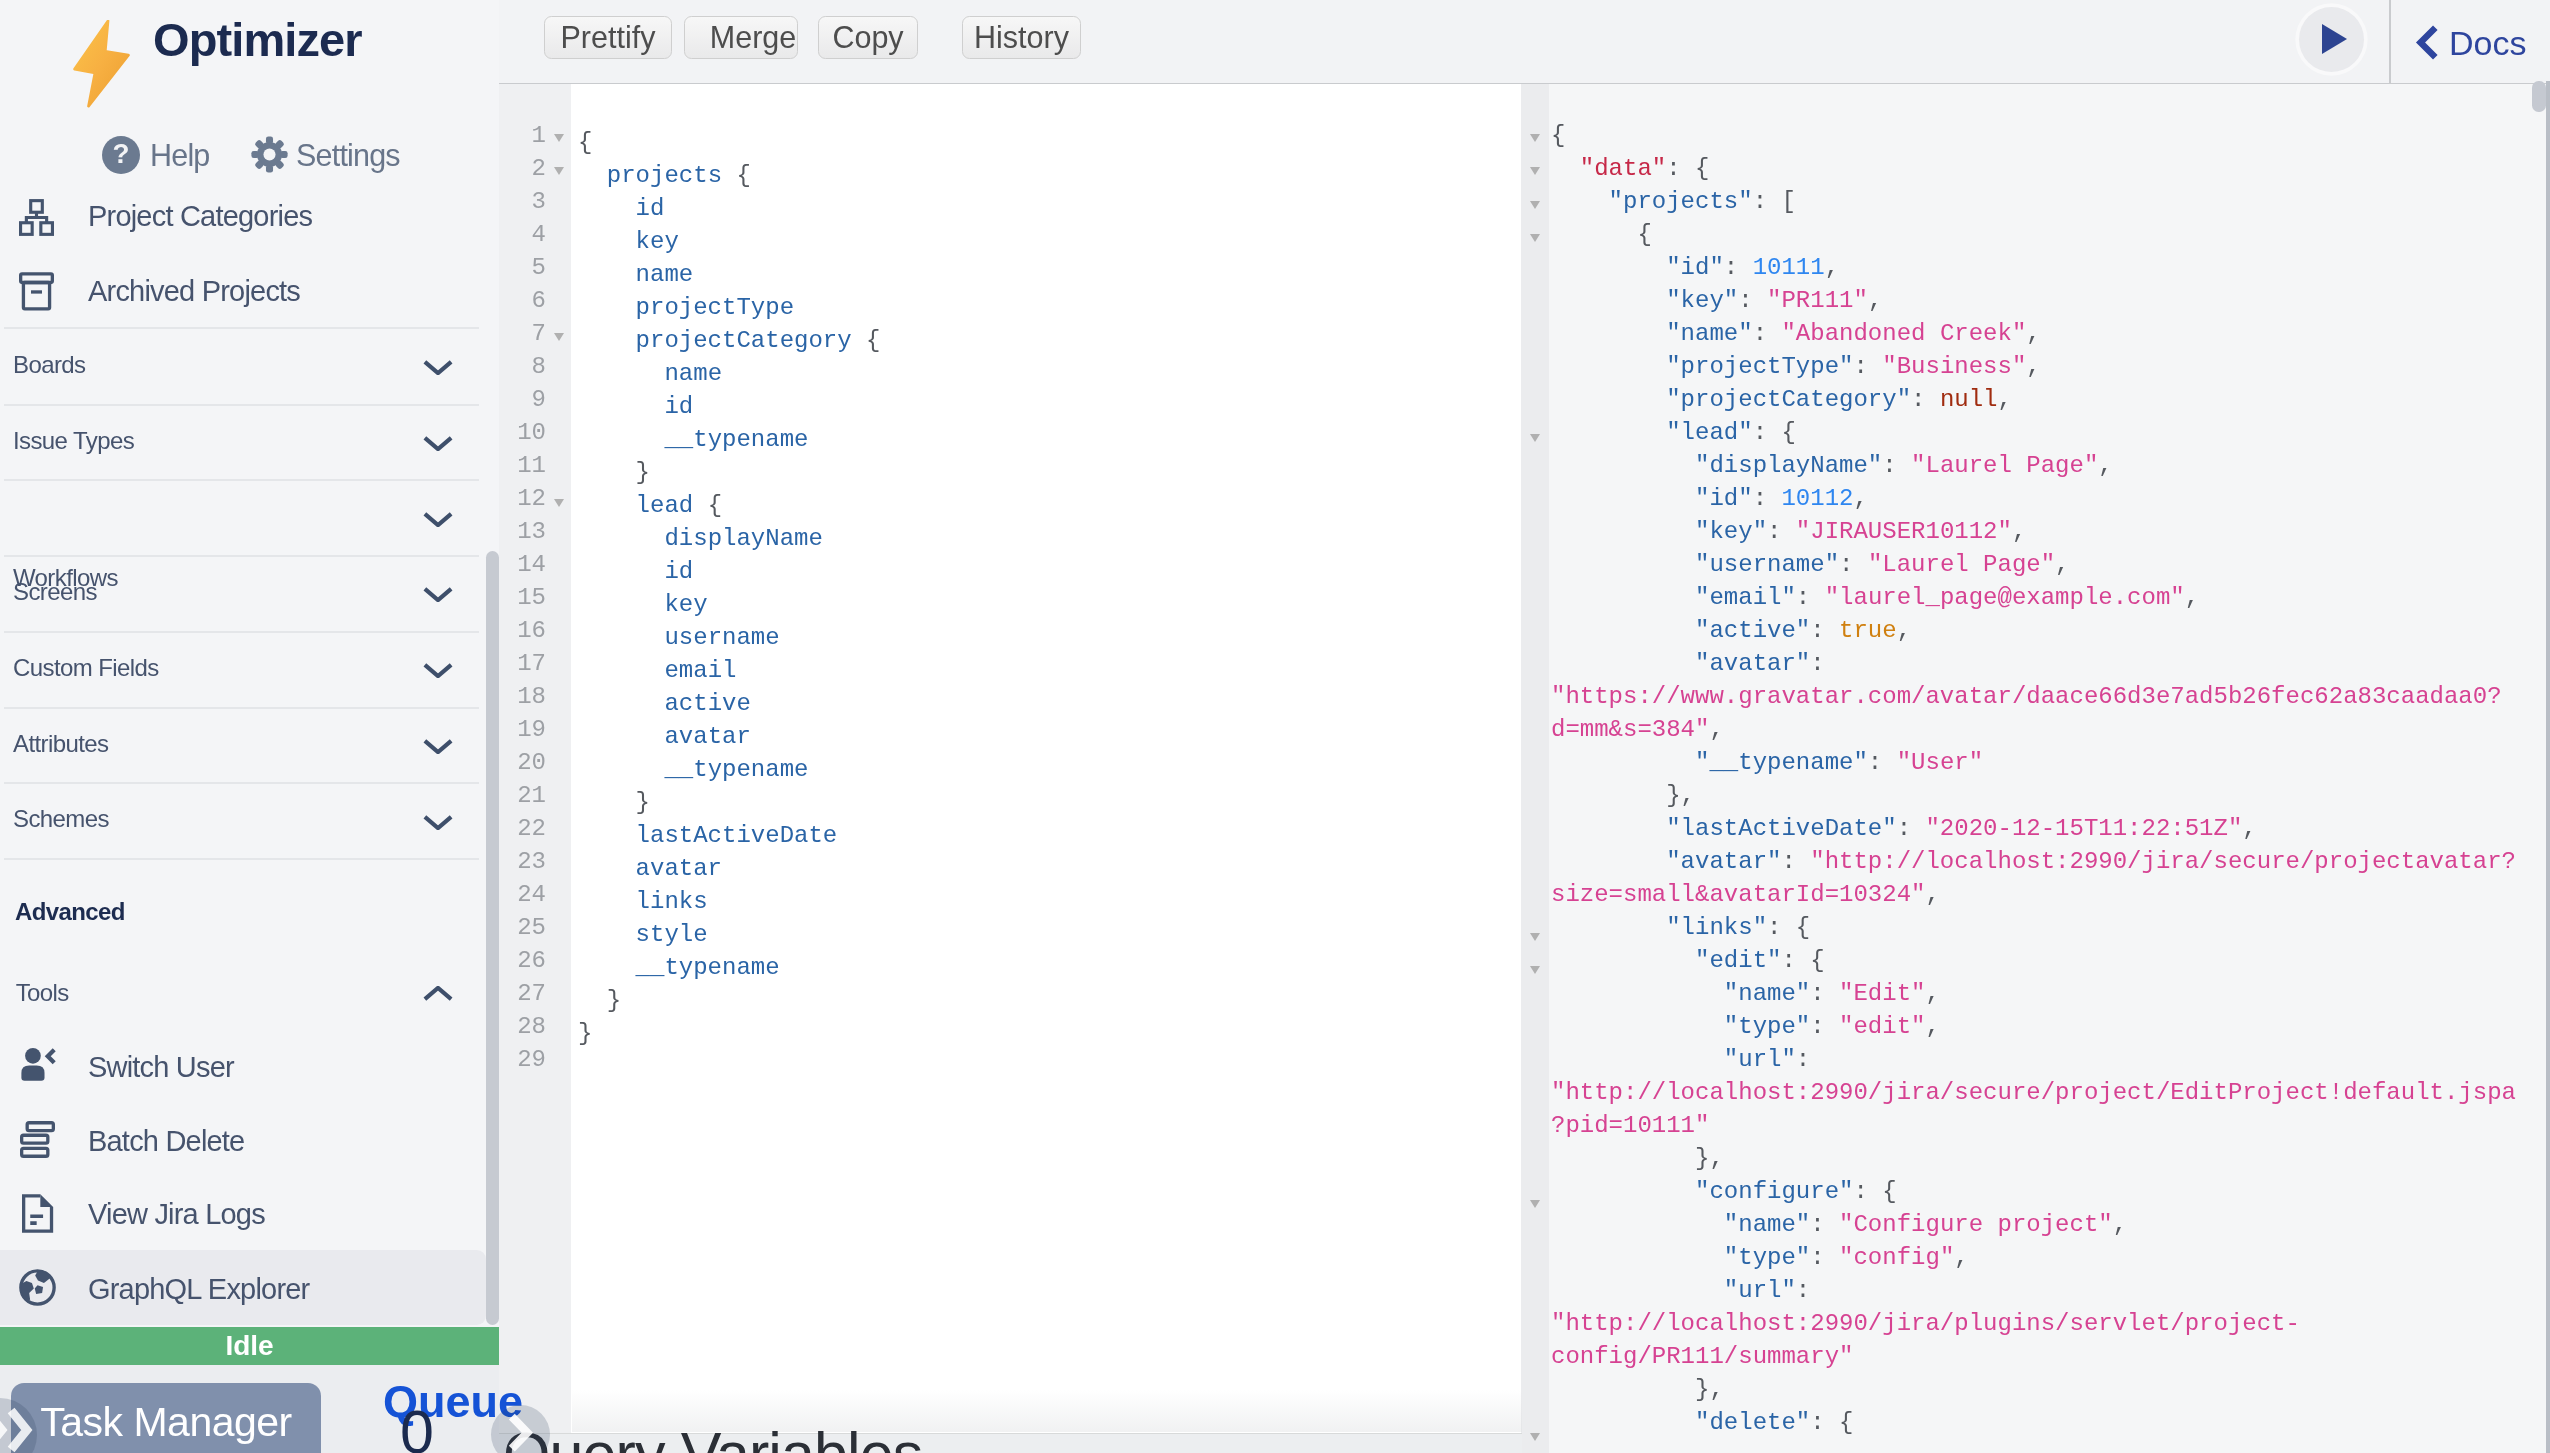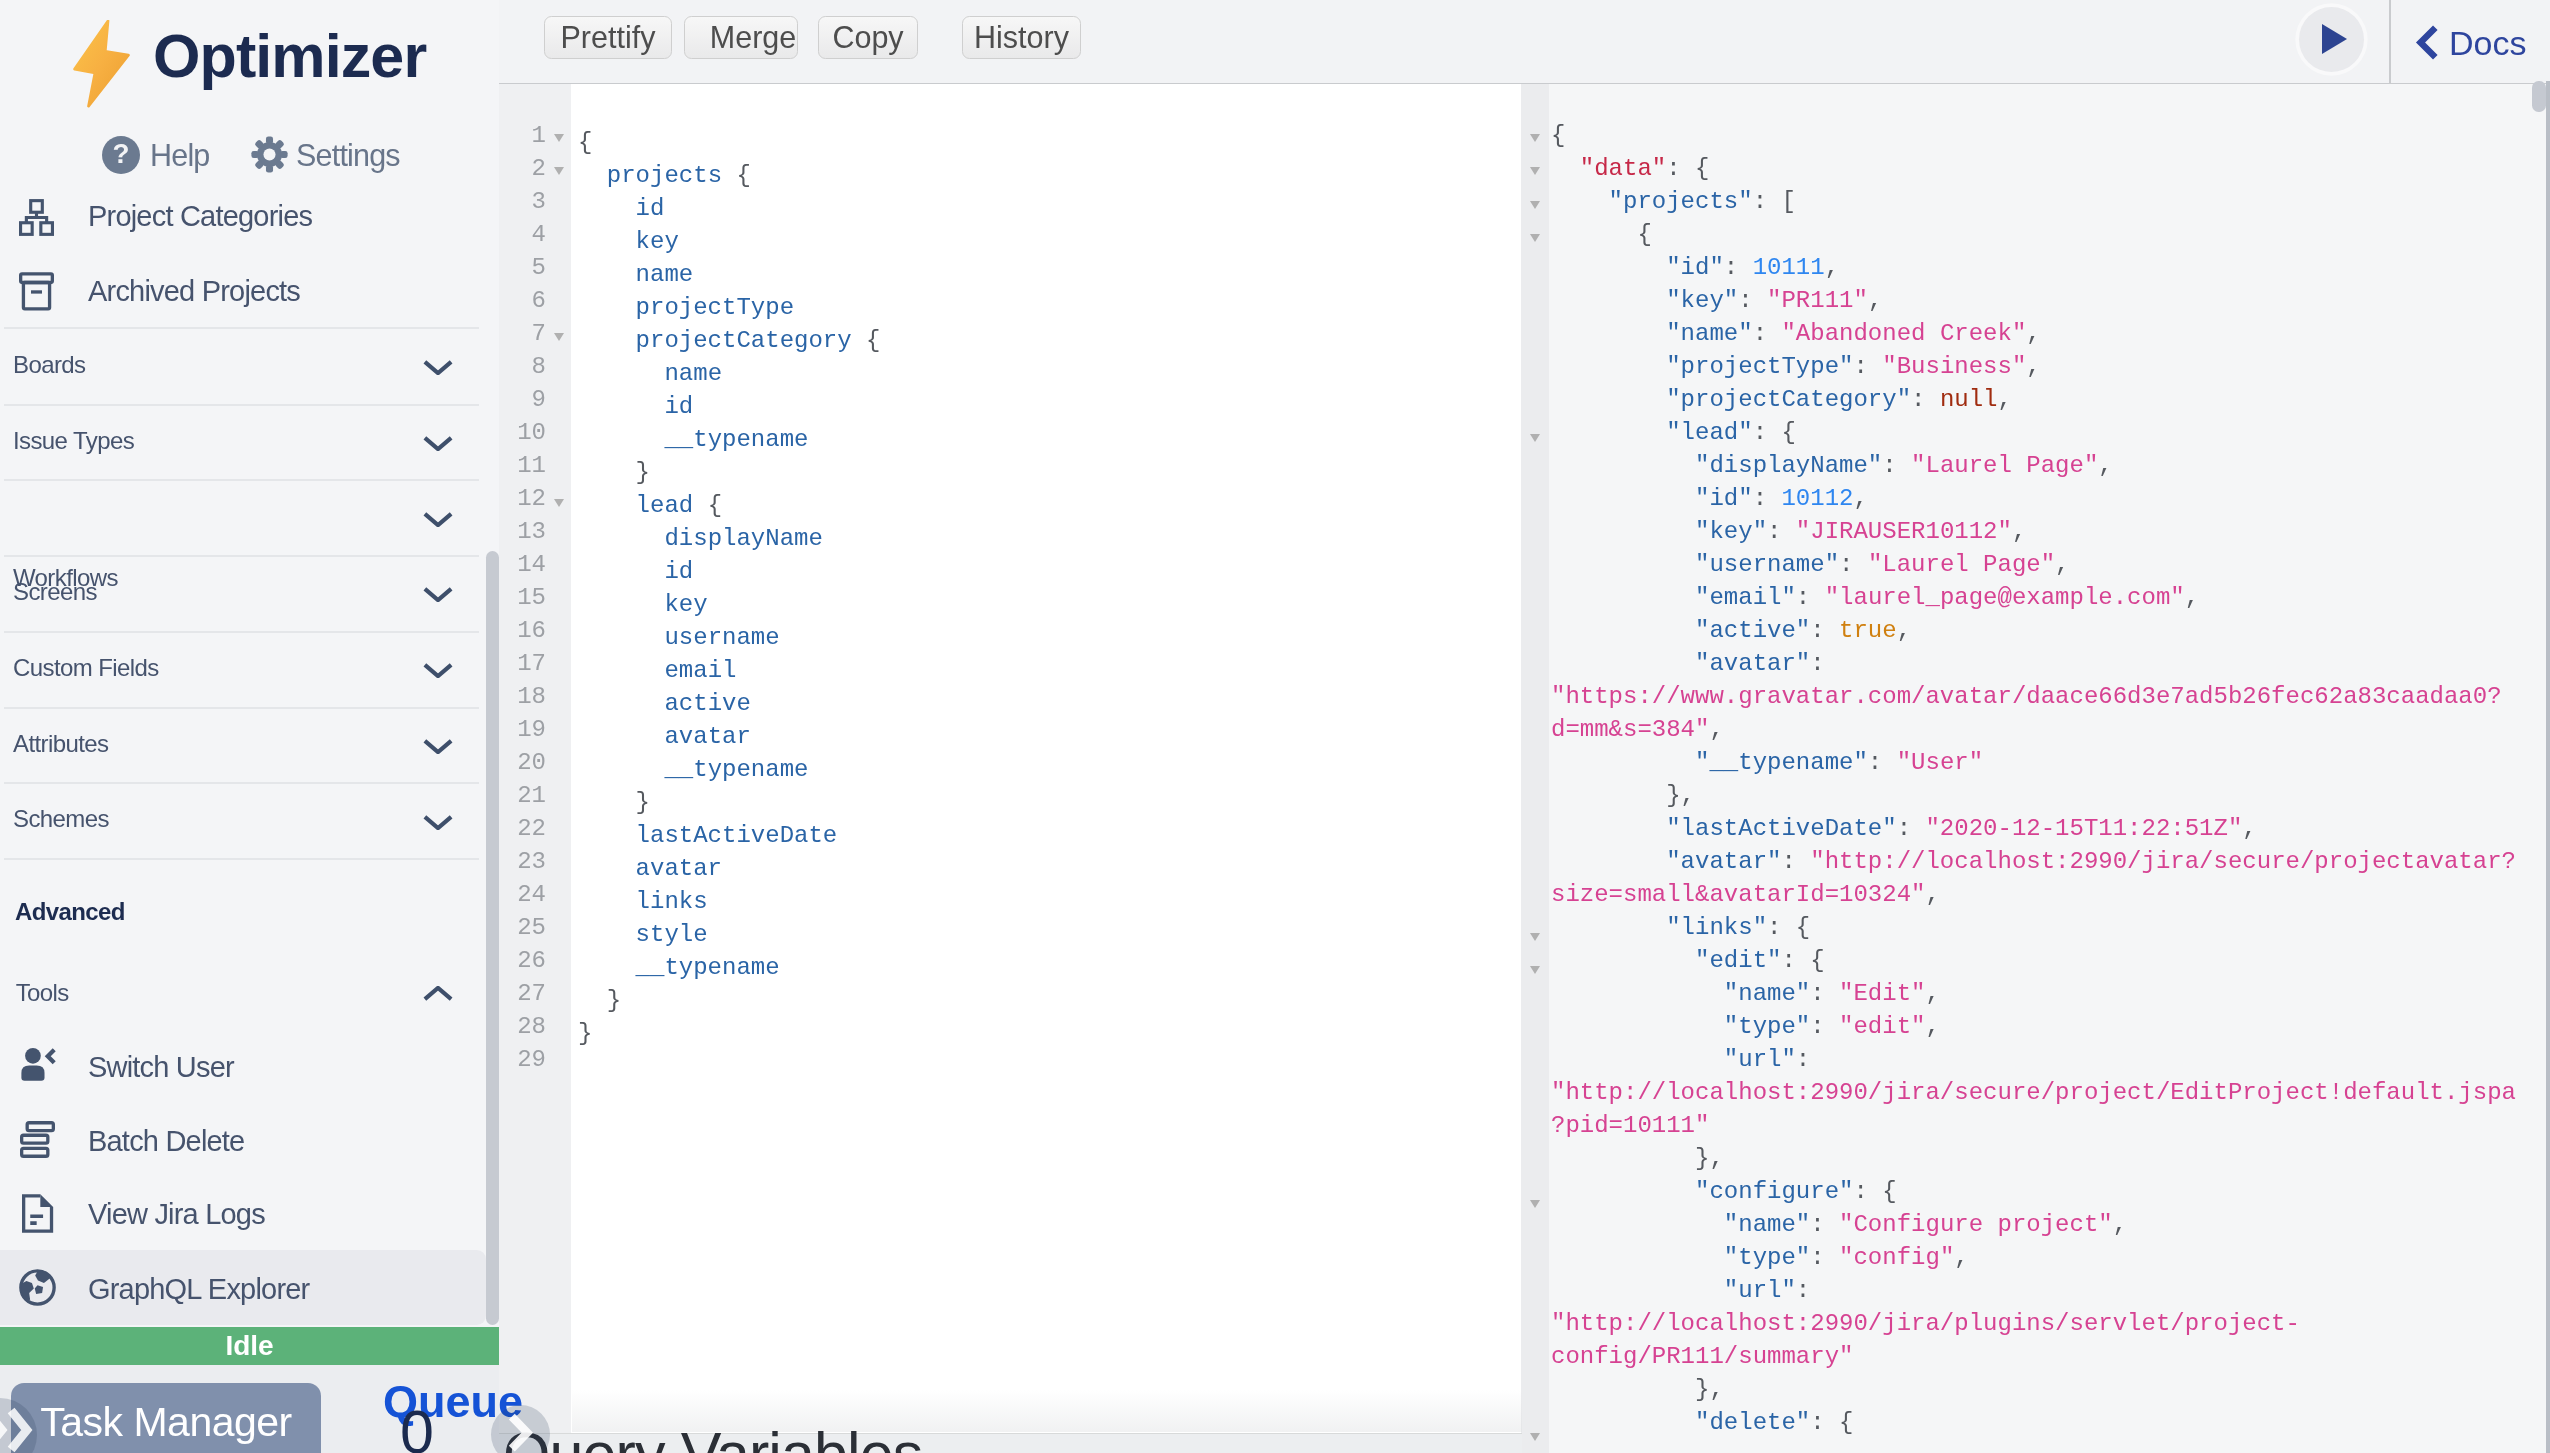--- a/index.html
+++ b/index.html
@@ -54,21 +54,21 @@
     border-left:25px solid #2d4491; }
   #topdiv { position:absolute; left:2389px; top:0; width:1.8px; height:84px; background:#c9cbce; }
   #docs { position:absolute; left:2449px; top:24px; font-size:34px; color:#2e459e; }
   
   #winsbtrack { position:absolute; left:2546px; top:81px; width:4.6px; height:1373px; background:#b9bec6; }
   #winsbthumb { position:absolute; left:2532px; top:81px; width:14px; height:30.5px;
     background:#c5c9d1; border-radius:6.5px; }
   #sidesb { position:absolute; left:486px; top:551px; width:13px; height:774px;
     background:#c6cad1; border-radius:6.5px; }
   
-  #brand { position:absolute; left:153px; top:21px; font-size:61px; font-weight:bold;
+  #brand { position:absolute; left:153px; top:12px; font-size:47px; font-weight:bold;
     color:#1c2b50; letter-spacing:-0.9px; }
   #gqlhl { position:absolute; left:0; top:1250px; width:486px; height:75px;
     background:#e9eaee; border-radius:0 9.2px 9.2px 0; }
   #idlebar { position:absolute; left:0; top:1327px; width:499px; height:38px; background:#5cb279;
     color:#fff; font-size:28px; font-weight:bold; text-align:center; line-height:38px; }
   #botpanel { position:absolute; left:0; top:1365px; width:499px; height:89px; background:#ebedf0; }
   #tmbtn { position:absolute; left:11px; top:1383px; width:310px; height:83px; border-radius:13px;
     background:#8090ac; color:#fff; font-size:41px; letter-spacing:-0.5px; text-align:center; padding-top:15.7px; }
   #queuelbl { position:absolute; left:383px; top:1376px; font-size:45px; font-weight:bold; color:#1553d6; }
   #queue0 { position:absolute; left:400px; top:1397px; font-size:61px; color:#1b2a4e; }

